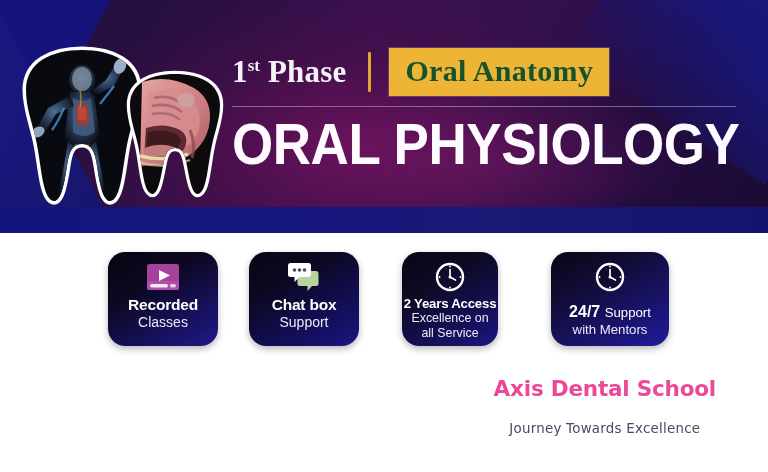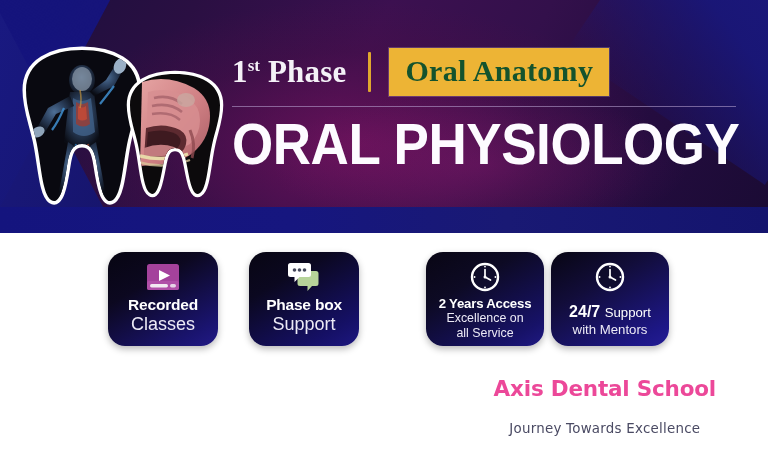--- a/index.html
+++ b/index.html
@@ -79,27 +79,27 @@
   
   .cards { position:absolute; left:0; top:252px; width:768px; height:104px; }
   .card {
     position:absolute; top:0; width:110px; height:94px; border-radius:17px;
     display:flex; flex-direction:column; align-items:center;
     padding-top:9px; text-align:center; color:#fff;
     box-shadow:0 3px 7px rgba(0,0,0,.28);
   }
   .card.c1 { left:108px;  background:linear-gradient(150deg,#070512 0%, #0c0820 34%, #1a1470 84%, #221a86 100%); }
   .card.c2 { left:249px; background:linear-gradient(150deg,#080613 0%, #0b0820 30%, #151065 80%, #1d1780 100%); }
-  .card.c3 { left:426px; width:118px; background:linear-gradient(150deg,#090614 0%, #0d0a24 34%, #171268 84%, #1f1982 100%); }
+  .card.c3 { left:402px; width:96px; background:linear-gradient(150deg,#090614 0%, #0d0a24 34%, #171268 84%, #1f1982 100%); }
   .card.c4 { left:551px; width:118px; background:linear-gradient(150deg,#080613 0%, #120d3a 36%, #1d1786 86%, #241d95 100%);gap:7px; }
 
   .card-icon { height:32px; display:flex; align-items:center; justify-content:center; margin-bottom:3px; }
   .card-lines { display:flex; flex-direction:column; justify-content:center; line-height:1.16; }
   .ln-strong { font-weight:bold; font-size:15.5px; color:#ffffff; letter-spacing:-.2px; }
-  .ln-light  { font-weight:normal; font-size:18px; color:#eceaf6; }
+  .ln-light  { font-weight:normal; font-size:14px; color:#eceaf6; }
   .c3 .ln-strong { font-size:13.2px; }
   .c3 .ln-light  { font-size:12.4px; }
   .c4 .ln-light  { font-size:13.2px; }
   .mix { white-space:nowrap; }
   .mix .b { font-weight:bold; font-size:16px; }
   .mix .n { font-weight:normal; font-size:13.2px; }
 
   
   .logo { position:absolute; right:52px; top:376px; text-align:center; }
   .logo-name {
@@ -240,21 +240,21 @@
       <div class="card-icon">
         <svg width="36" height="30" viewBox="0 0 36 30">
           <path d="M14 9h16a2.5 2.5 0 0 1 2.5 2.5v10A2.5 2.5 0 0 1 30 24h-4l-4.5 5v-5H14a2.5 2.5 0 0 1-2.5-2.5v-10A2.5 2.5 0 0 1 14 9z" fill="#b7d49a"></path>
           <path d="M4.5 1h18A2.5 2.5 0 0 1 25 3.5v9A2.5 2.5 0 0 1 22.5 15h-9l-5 5v-5h-4A2.5 2.5 0 0 1 2 12.5v-9A2.5 2.5 0 0 1 4.5 1z" fill="#ffffff"></path>
           <circle cx="8.5" cy="8" r="1.8" fill="#45485c"></circle>
           <circle cx="13.5" cy="8" r="1.8" fill="#45485c"></circle>
           <circle cx="18.5" cy="8" r="1.8" fill="#45485c"></circle>
         </svg>
       </div>
       <div class="card-lines">
-        <div class="ln-strong">Phase box</div>
+        <div class="ln-strong">Chat box</div>
         <div class="ln-light">Support</div>
       </div>
     </div>
 
     <div class="card c3">
       <div class="card-icon">
         <svg width="30" height="30" viewBox="0 0 30 30">
           <circle cx="15" cy="15" r="13" fill="none" stroke="#ffffff" stroke-width="2.4"></circle>
           <circle cx="15" cy="15" r="11" fill="#12102f" opacity=".55"></circle>
           <line x1="15" y1="15" x2="15" y2="7.5" stroke="#ffffff" stroke-width="1.7" stroke-linecap="round"></line>

